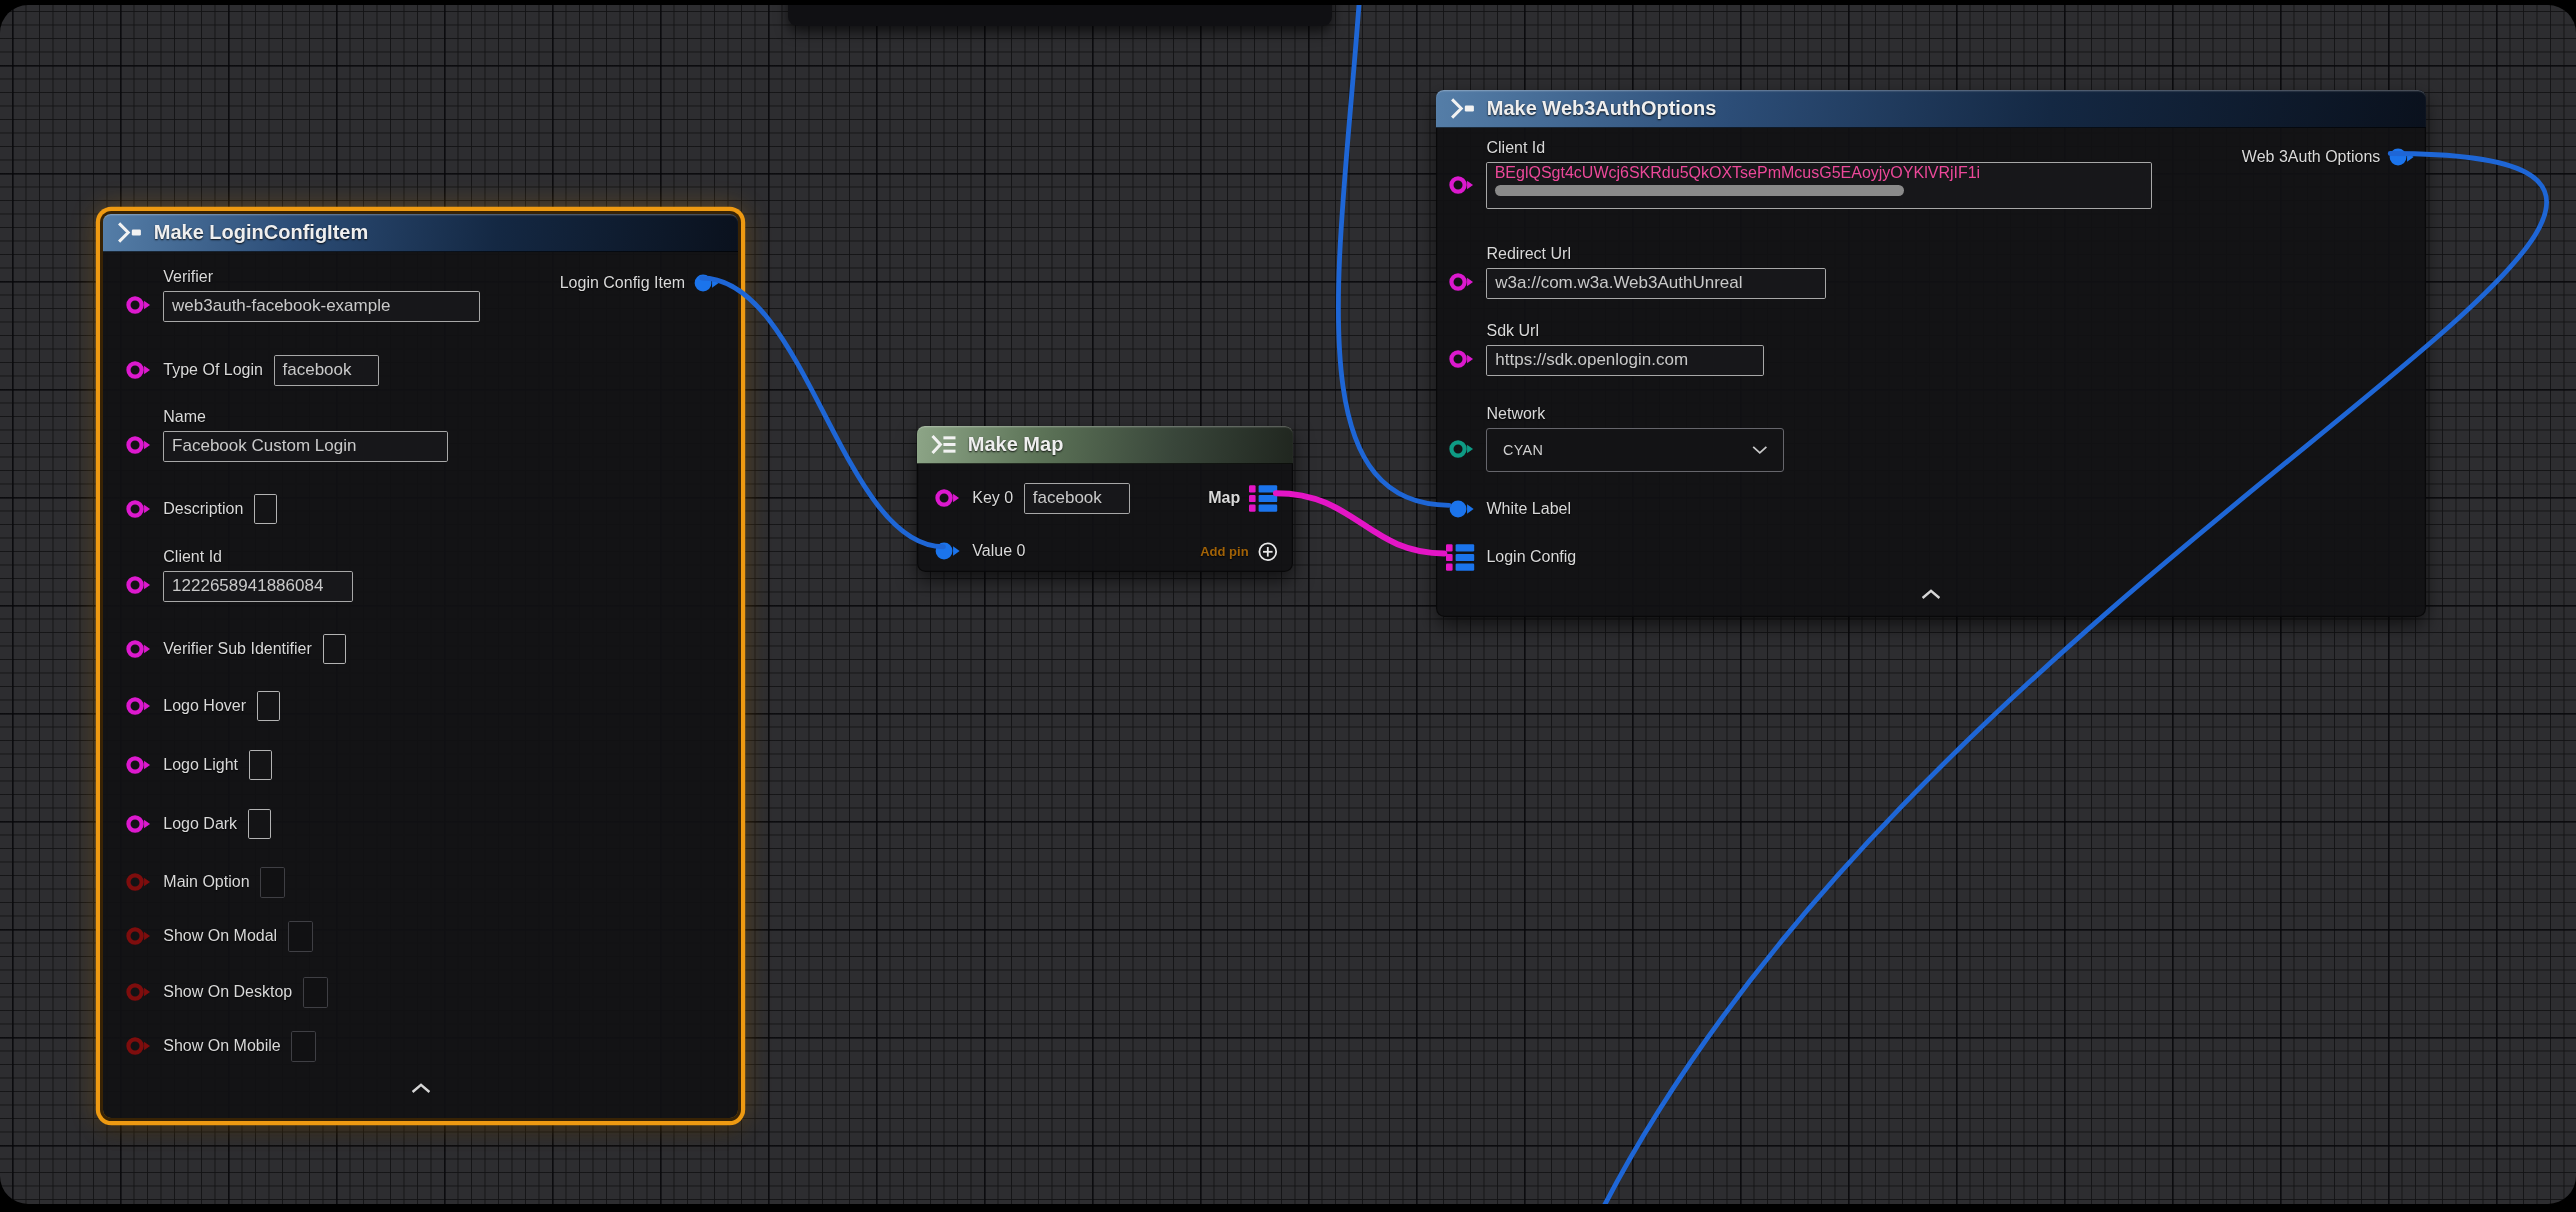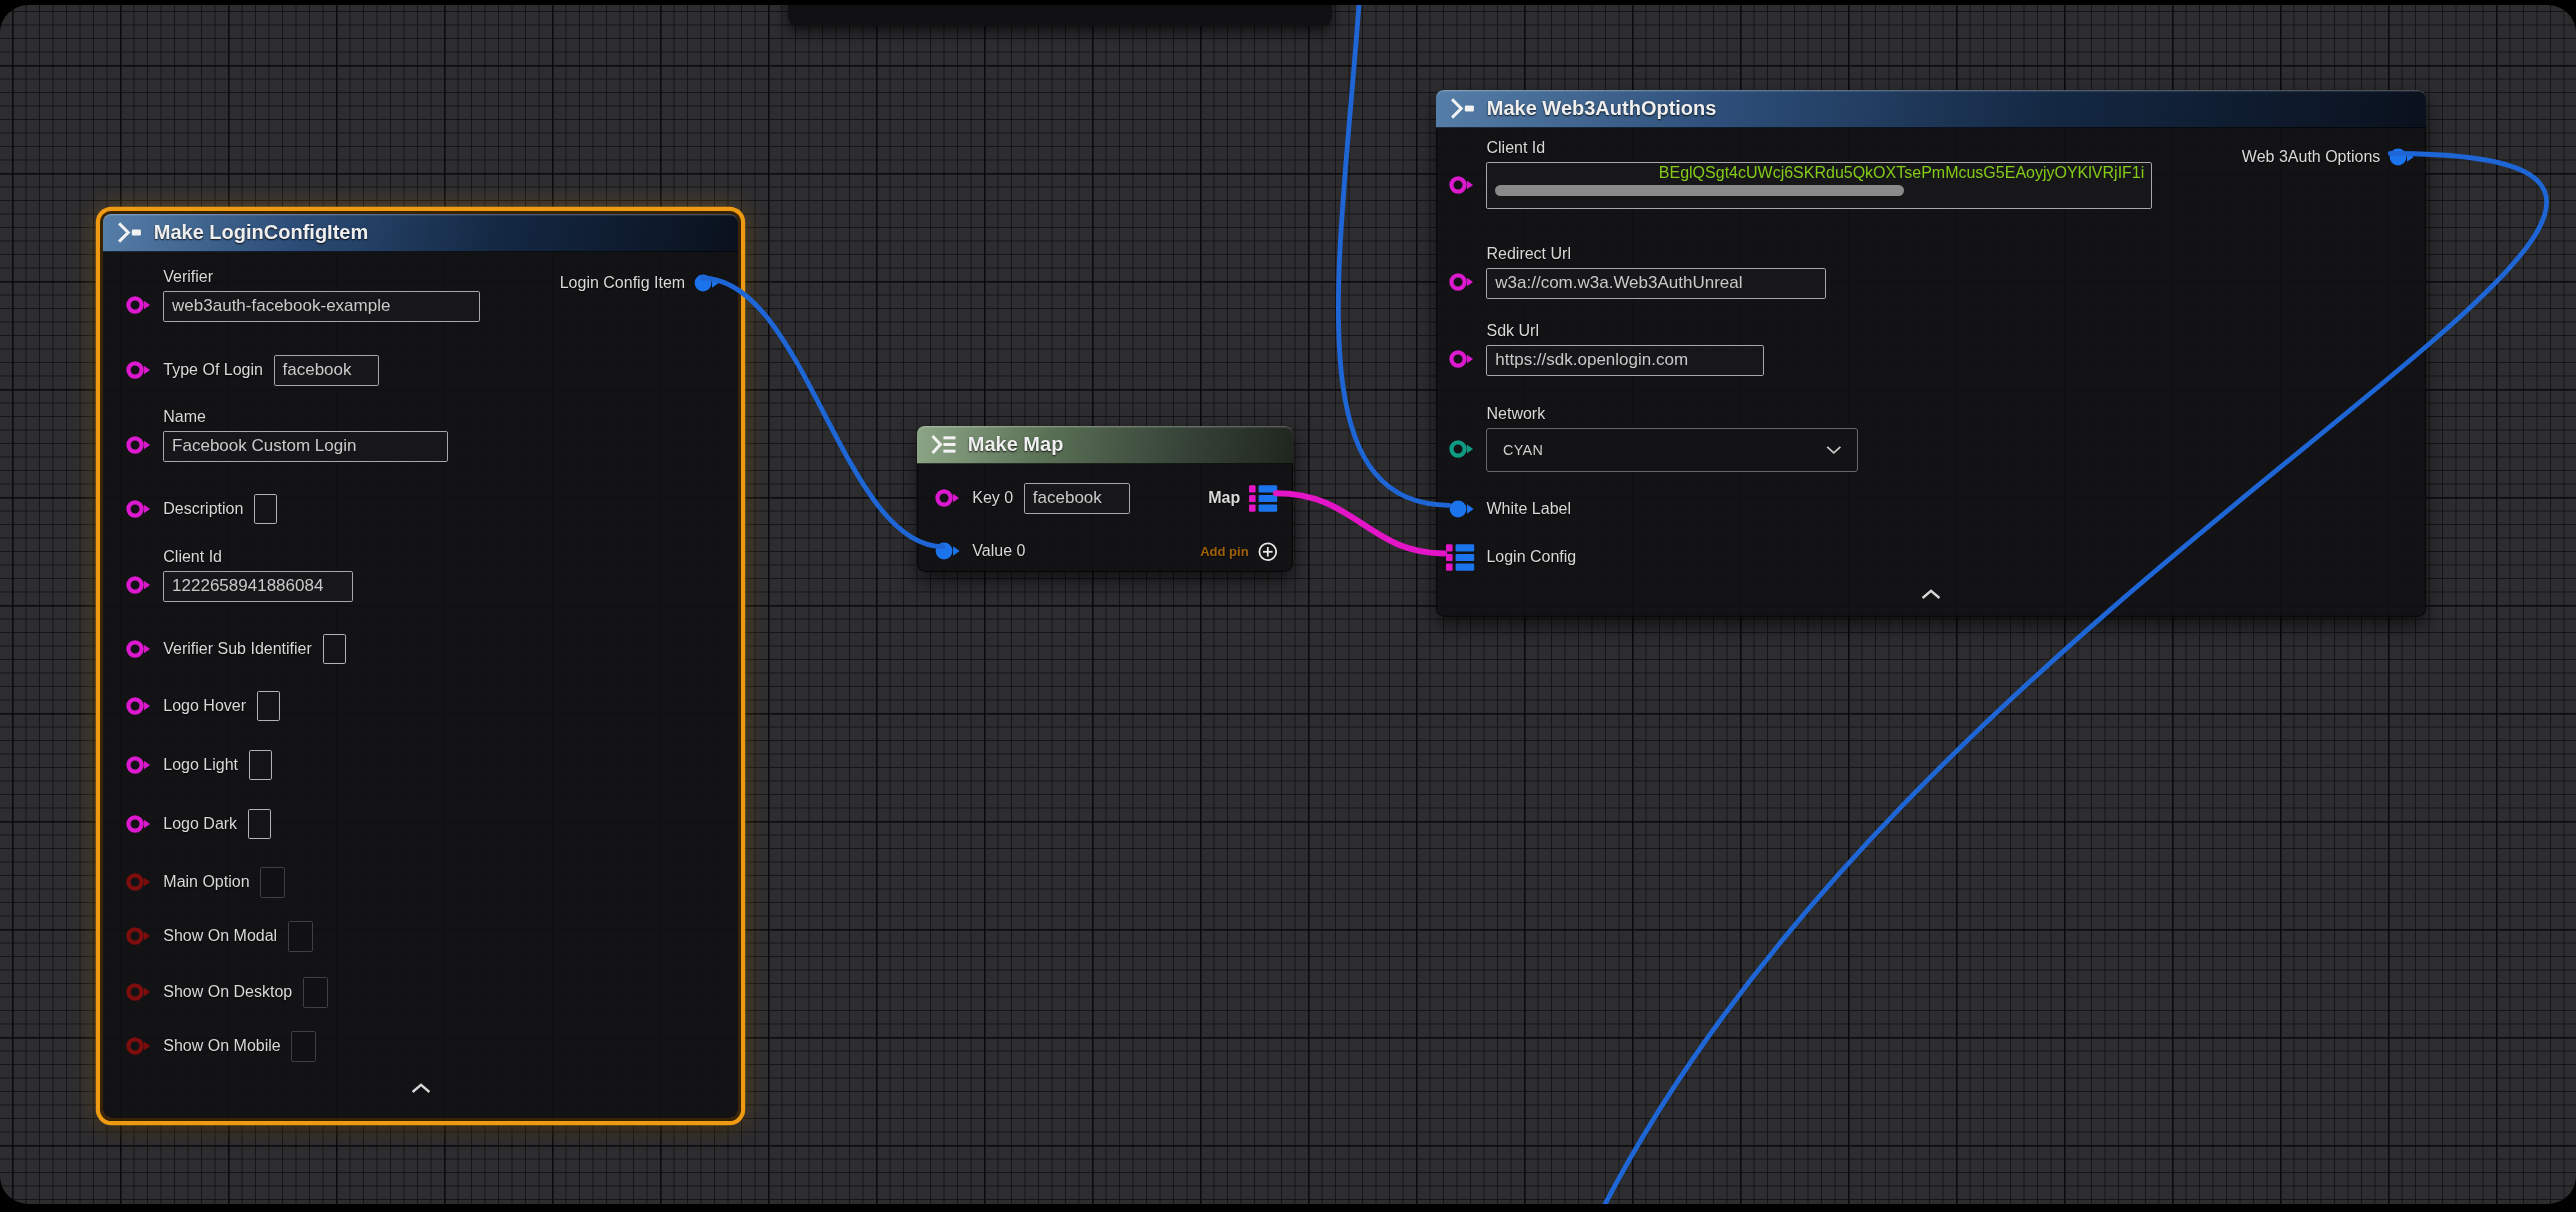--- a/index.html
+++ b/index.html
@@ -27,25 +27,25 @@
   .prow{position:absolute;left:23px;display:flex;align-items:center;gap:10.8px;height:31px;}
   .prow.stacked{align-items:flex-end;height:auto;}
   .orow{position:absolute;display:flex;align-items:center;gap:8.4px;height:31px;}
   .stack{display:flex;flex-direction:column;gap:4.8px;}
   .plabel{font-size:16px;color:#d9d9d9;text-shadow:0 0.6px 1.2px rgba(0,0,0,0.8);white-space:nowrap;}
   .pinsvg{flex:0 0 auto;}
   .stacked .pinsvg{margin-bottom:4.8px;}
   .tfield{box-sizing:border-box;height:31px;background:#17171a;border:1.8px solid #a8a8a8;border-radius:1.8px;
     color:#c9c9c9;font-size:17px;line-height:28px;padding:0 7.8px;white-space:nowrap;overflow:hidden;}
   .bigfield{box-sizing:border-box;width:666px;height:47px;background:#17171a;border:1.8px solid #a8a8a8;
-    border-radius:1.8px;color:#84cc16;font-size:16px;padding:1.2px 7.2px 0 7.2px;overflow:hidden;white-space:nowrap;text-align:right;}
+    border-radius:1.8px;color:#ec4899;font-size:16px;padding:1.2px 7.2px 0 7.2px;overflow:hidden;white-space:nowrap;}
   .hscroll{margin-top:3px;width:63%;height:11.4px;background:#8a8a8a;border-radius:5.4px;}
   .ebox{box-sizing:border-box;width:23px;height:30px;background:#141416;border:1.8px solid #b3b3b3;border-radius:1.8px;}
   .bbox{box-sizing:border-box;width:25px;height:31px;background:#111113;border:1.8px solid #3f3f44;border-radius:1.8px;}
-  .dropdown{box-sizing:border-box;width:372px;height:44px;background:#131315;border:1.2px solid #66666c;border-radius:3px;
+  .dropdown{box-sizing:border-box;width:298px;height:44px;background:#131315;border:1.2px solid #66666c;border-radius:3px;
     display:flex;align-items:center;justify-content:space-between;padding:0 15.6px;}
   .ddtext{font-size:14.4px;color:#cfcfcf;letter-spacing:0.3px;}
   .collapse{position:absolute;left:50%;transform:translateX(-50%);}
   .addpin{display:flex;align-items:center;gap:8.4px;}
   .addlabel{font-size:13px;font-weight:bold;color:#a16207;text-shadow:0 0.6px 1.2px rgba(0,0,0,0.8);}
   #wires{position:absolute;left:0;top:0;pointer-events:none;}
   #topnode{position:absolute;left:788px;top:-20.4px;width:544px;height:42px;background:#101013;
     border-radius:9.6px;box-shadow:0 6px 13.2px rgba(0,0,0,0.65);}
 </style>
 </head>

